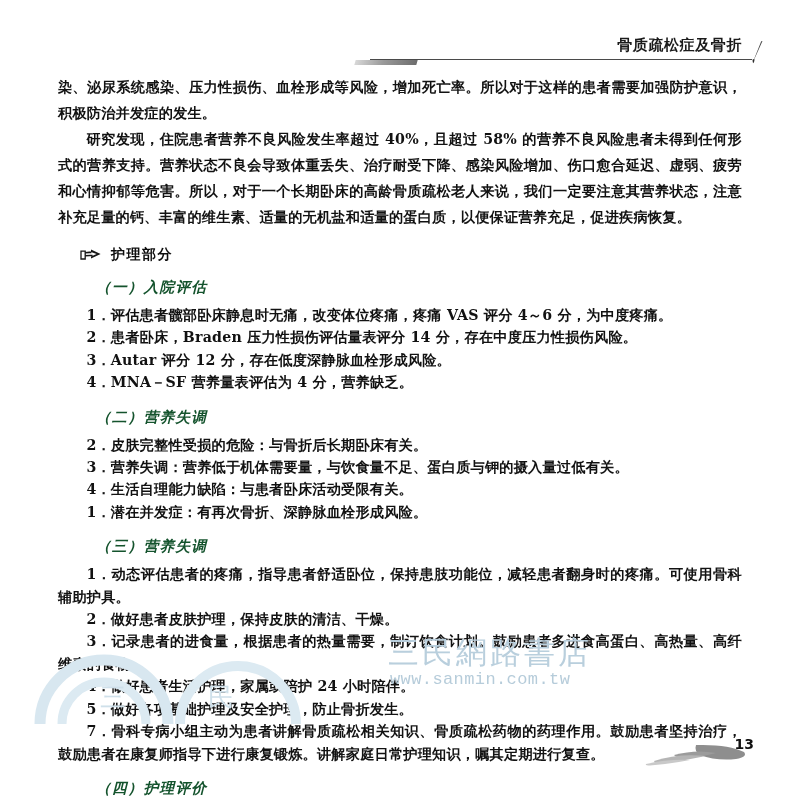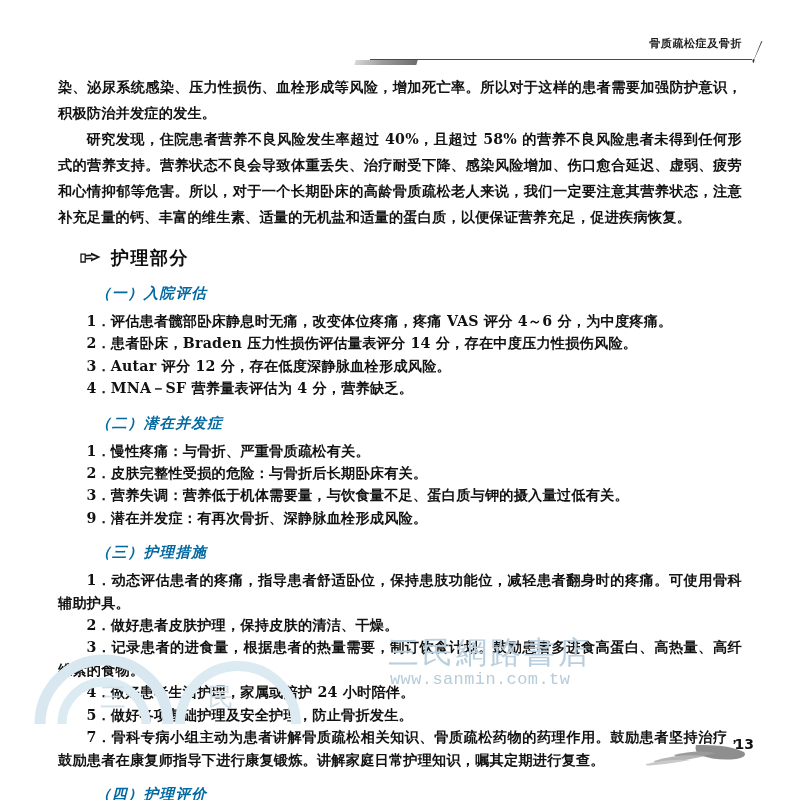--- a/index.html
+++ b/index.html
@@ -29,21 +29,21 @@
     position: absolute;
     left: 0;
     top: 36px;
     width: 800px;
     height: 34px;
   }
   .header-title {
     position: absolute;
     right: 58px;
     top: 0px;
-    font-size: 11px;
+    font-size: 15px;
     font-weight: bold;
     letter-spacing: 0.6px;
     color: #1b1b1b;
     white-space: nowrap;
     font-family: "DejaVu Sans", "Liberation Sans", sans-serif;
     text-align: center;
   }
   
   .header-rule-thin {
     position: absolute;
@@ -99,37 +99,37 @@
     align-items: center;
     gap: 9px;
     margin: 16px 0 6px 22px;
   }
   .hand-icon {
     width: 22px;
     height: 16px;
     flex: 0 0 auto;
   }
   .section-banner-label {
-    font-size: 18px;
+    font-size: 14px;
     font-weight: bold;
     letter-spacing: 1.5px;
     color: #0d0d0d;
     font-family: "DejaVu Sans", "Liberation Sans", sans-serif;
   }
 
   
   .subsection {
     margin-top: 14px;
   }
   .subsection-title {
     margin: 0 0 7px 38px;
     font-size: 14.6px;
     font-weight: bold;
     letter-spacing: 1.3px;
-    color: #0369a1;
+    color: #14532d;
     font-family: "DejaVu Serif", "Liberation Serif", serif;
     font-style: italic;
   }
   ol.items {
     list-style: none;
     margin: 0;
     padding: 0;
   }
   ol.items li {
     font-size: 14.2px;
@@ -243,30 +243,30 @@
         <div class="subsection">
           <div class="subsection-title">（一）入院评估</div>
           <ol class="items">
             <li>1．评估患者髋部卧床静息时无痛，改变体位疼痛，疼痛 VAS 评分 4～6 分，为中度疼痛。</li>
             <li>2．患者卧床，Braden 压力性损伤评估量表评分 14 分，存在中度压力性损伤风险。</li>
             <li>3．Autar 评分 12 分，存在低度深静脉血栓形成风险。</li>
             <li>4．MNA－SF 营养量表评估为 4 分，营养缺乏。</li>
           </ol>
         </div>
         <div class="subsection">
-          <div class="subsection-title">（二）潜在并发症</div>
+          <div class="subsection-title">（二）营养失调</div>
           <ol class="items">
-            <li>1．慢性疼痛：与骨折、严重骨质疏松有关。</li>
             <li>2．皮肤完整性受损的危险：与骨折后长期卧床有关。</li>
             <li>3．营养失调：营养低于机体需要量，与饮食量不足、蛋白质与钾的摄入量过低有关。</li>
-            <li>9．潜在并发症：有再次骨折、深静脉血栓形成风险。</li>
+            <li>4．生活自理能力缺陷：与患者卧床活动受限有关。</li>
+            <li>1．潜在并发症：有再次骨折、深静脉血栓形成风险。</li>
           </ol>
         </div>
         <div class="subsection">
-          <div class="subsection-title">（三）护理措施</div>
+          <div class="subsection-title">（三）营养失调</div>
           <ol class="items">
             <li>1．动态评估患者的疼痛，指导患者舒适卧位，保持患肢功能位，减轻患者翻身时的疼痛。可使用骨科辅助护具。</li>
             <li>2．做好患者皮肤护理，保持皮肤的清洁、干燥。</li>
             <li>3．记录患者的进食量，根据患者的热量需要，制订饮食计划。鼓励患者多进食高蛋白、高热量、高纤维素的食物。</li>
             <li>4．做好患者生活护理，家属或陪护 24 小时陪伴。</li>
             <li>5．做好各项基础护理及安全护理，防止骨折发生。</li>
             <li>7．骨科专病小组主动为患者讲解骨质疏松相关知识、骨质疏松药物的药理作用。鼓励患者坚持治疗，鼓励患者在康复师指导下进行康复锻炼。讲解家庭日常护理知识，嘱其定期进行复查。</li>
           </ol>
         </div>
         <div class="subsection">

